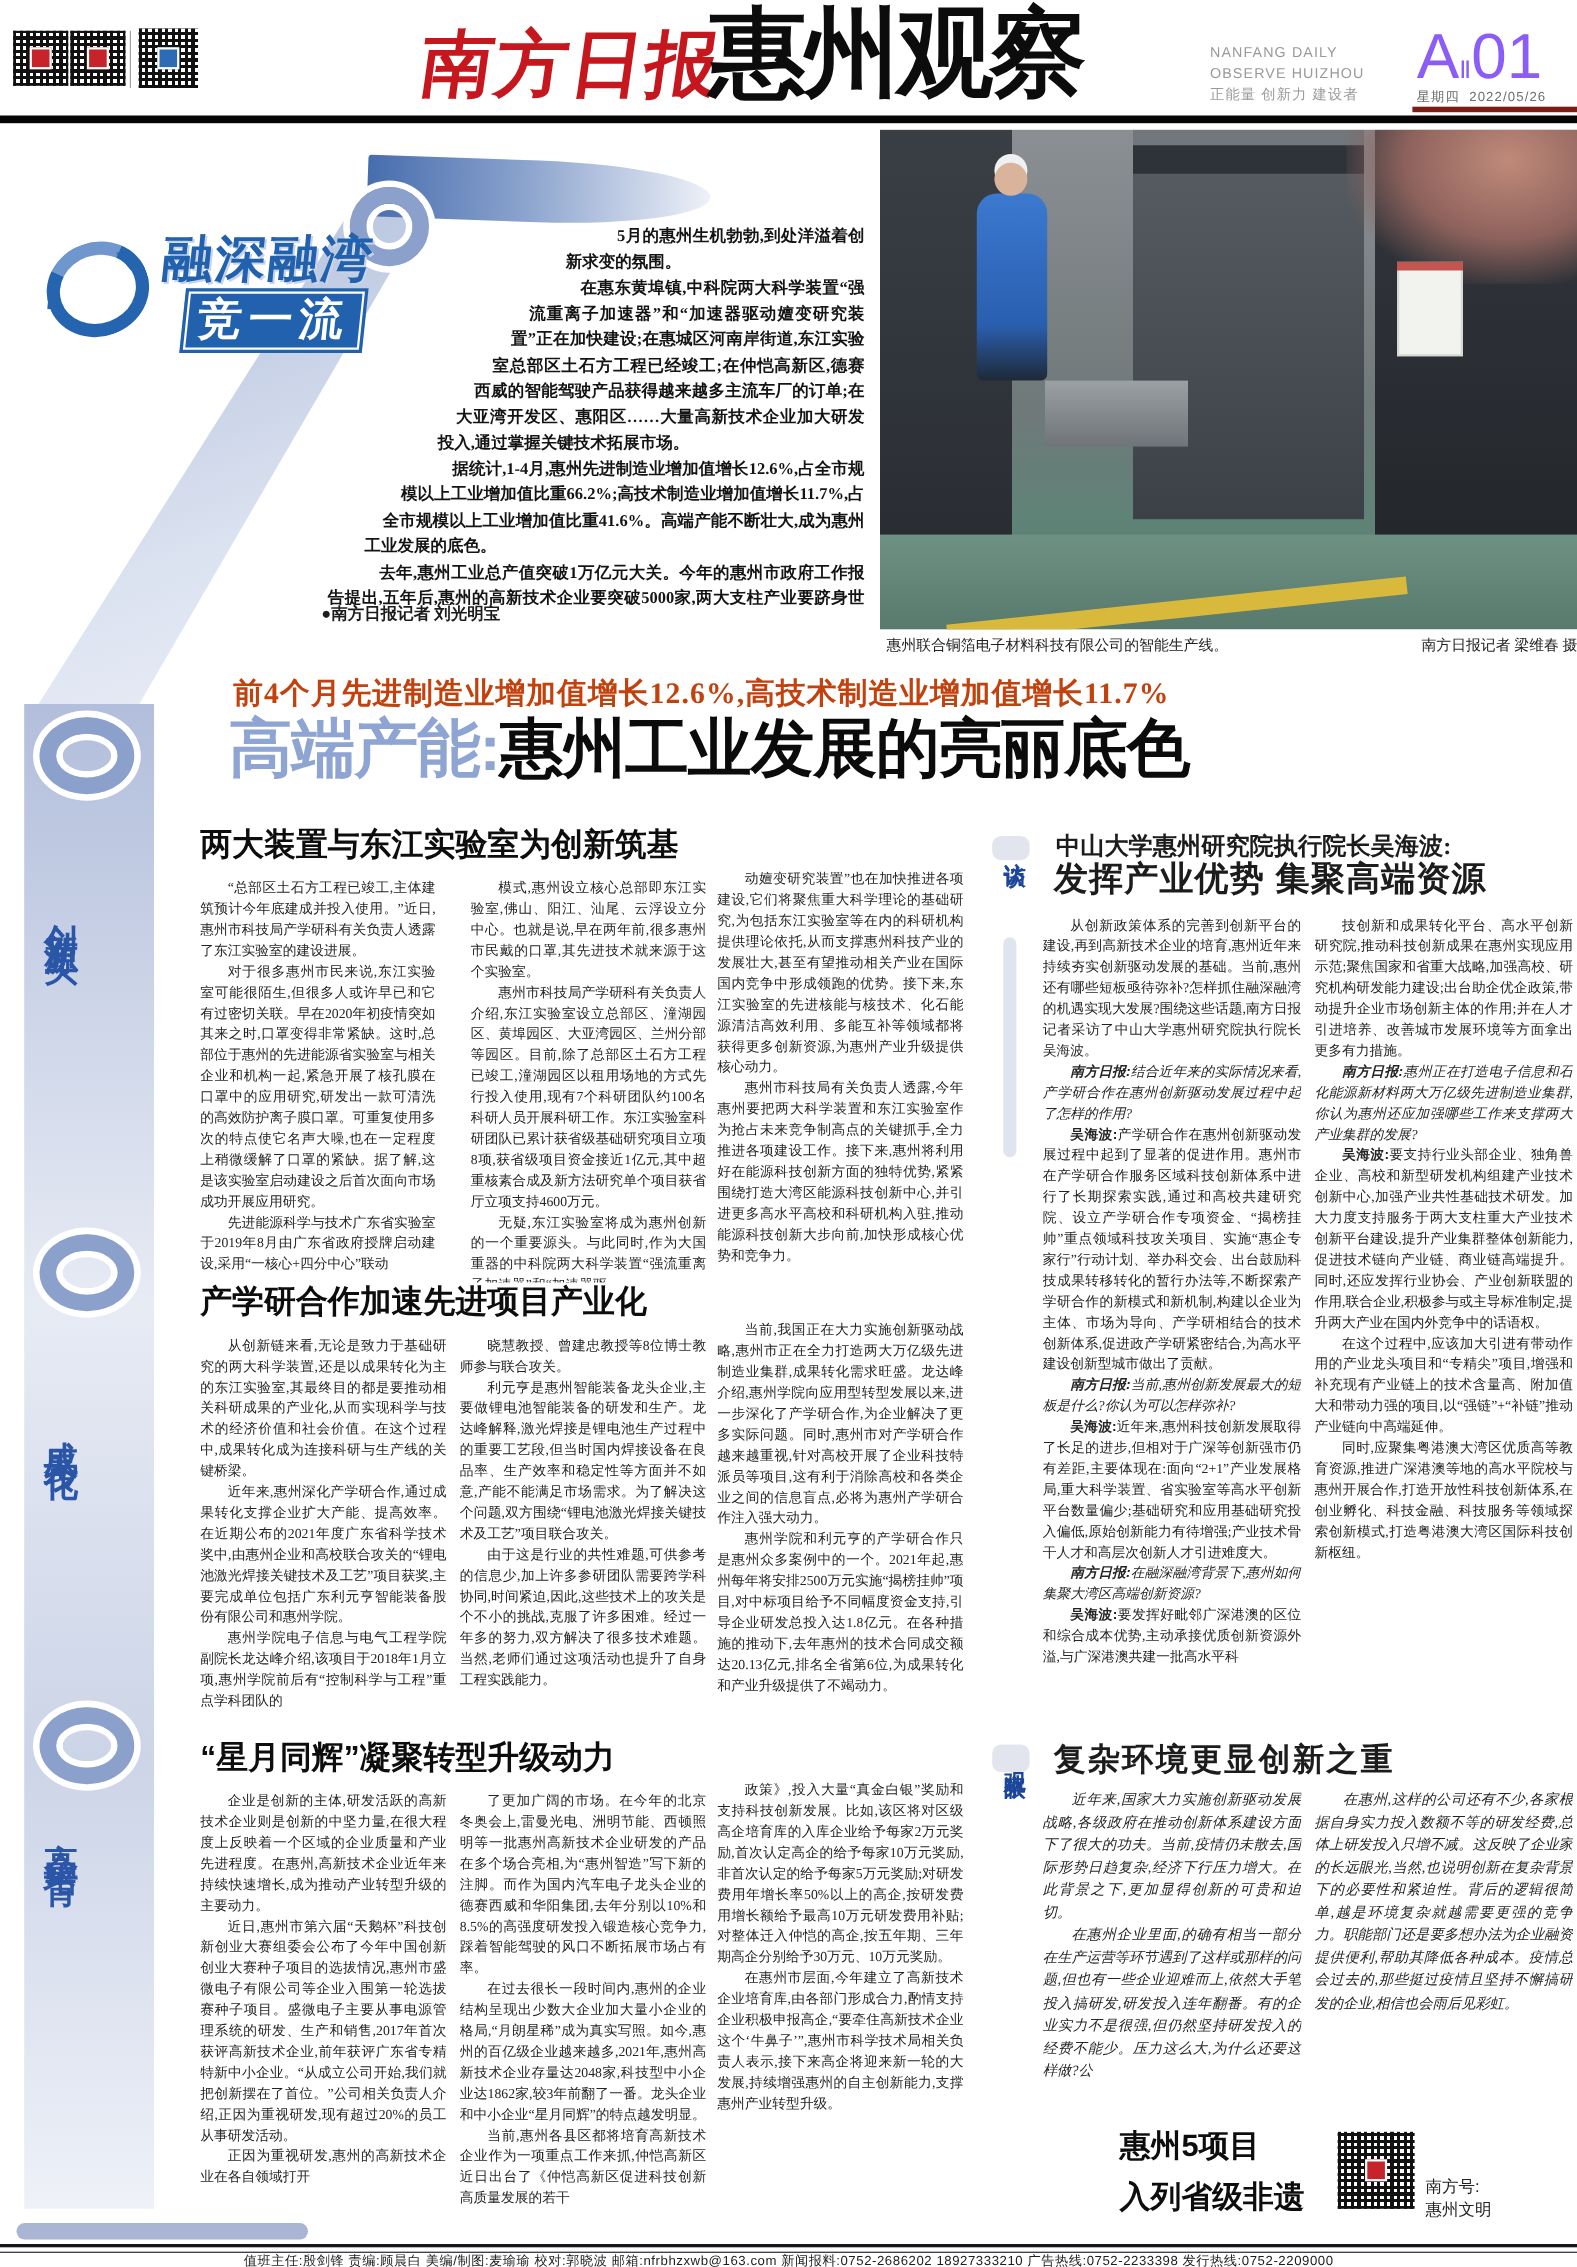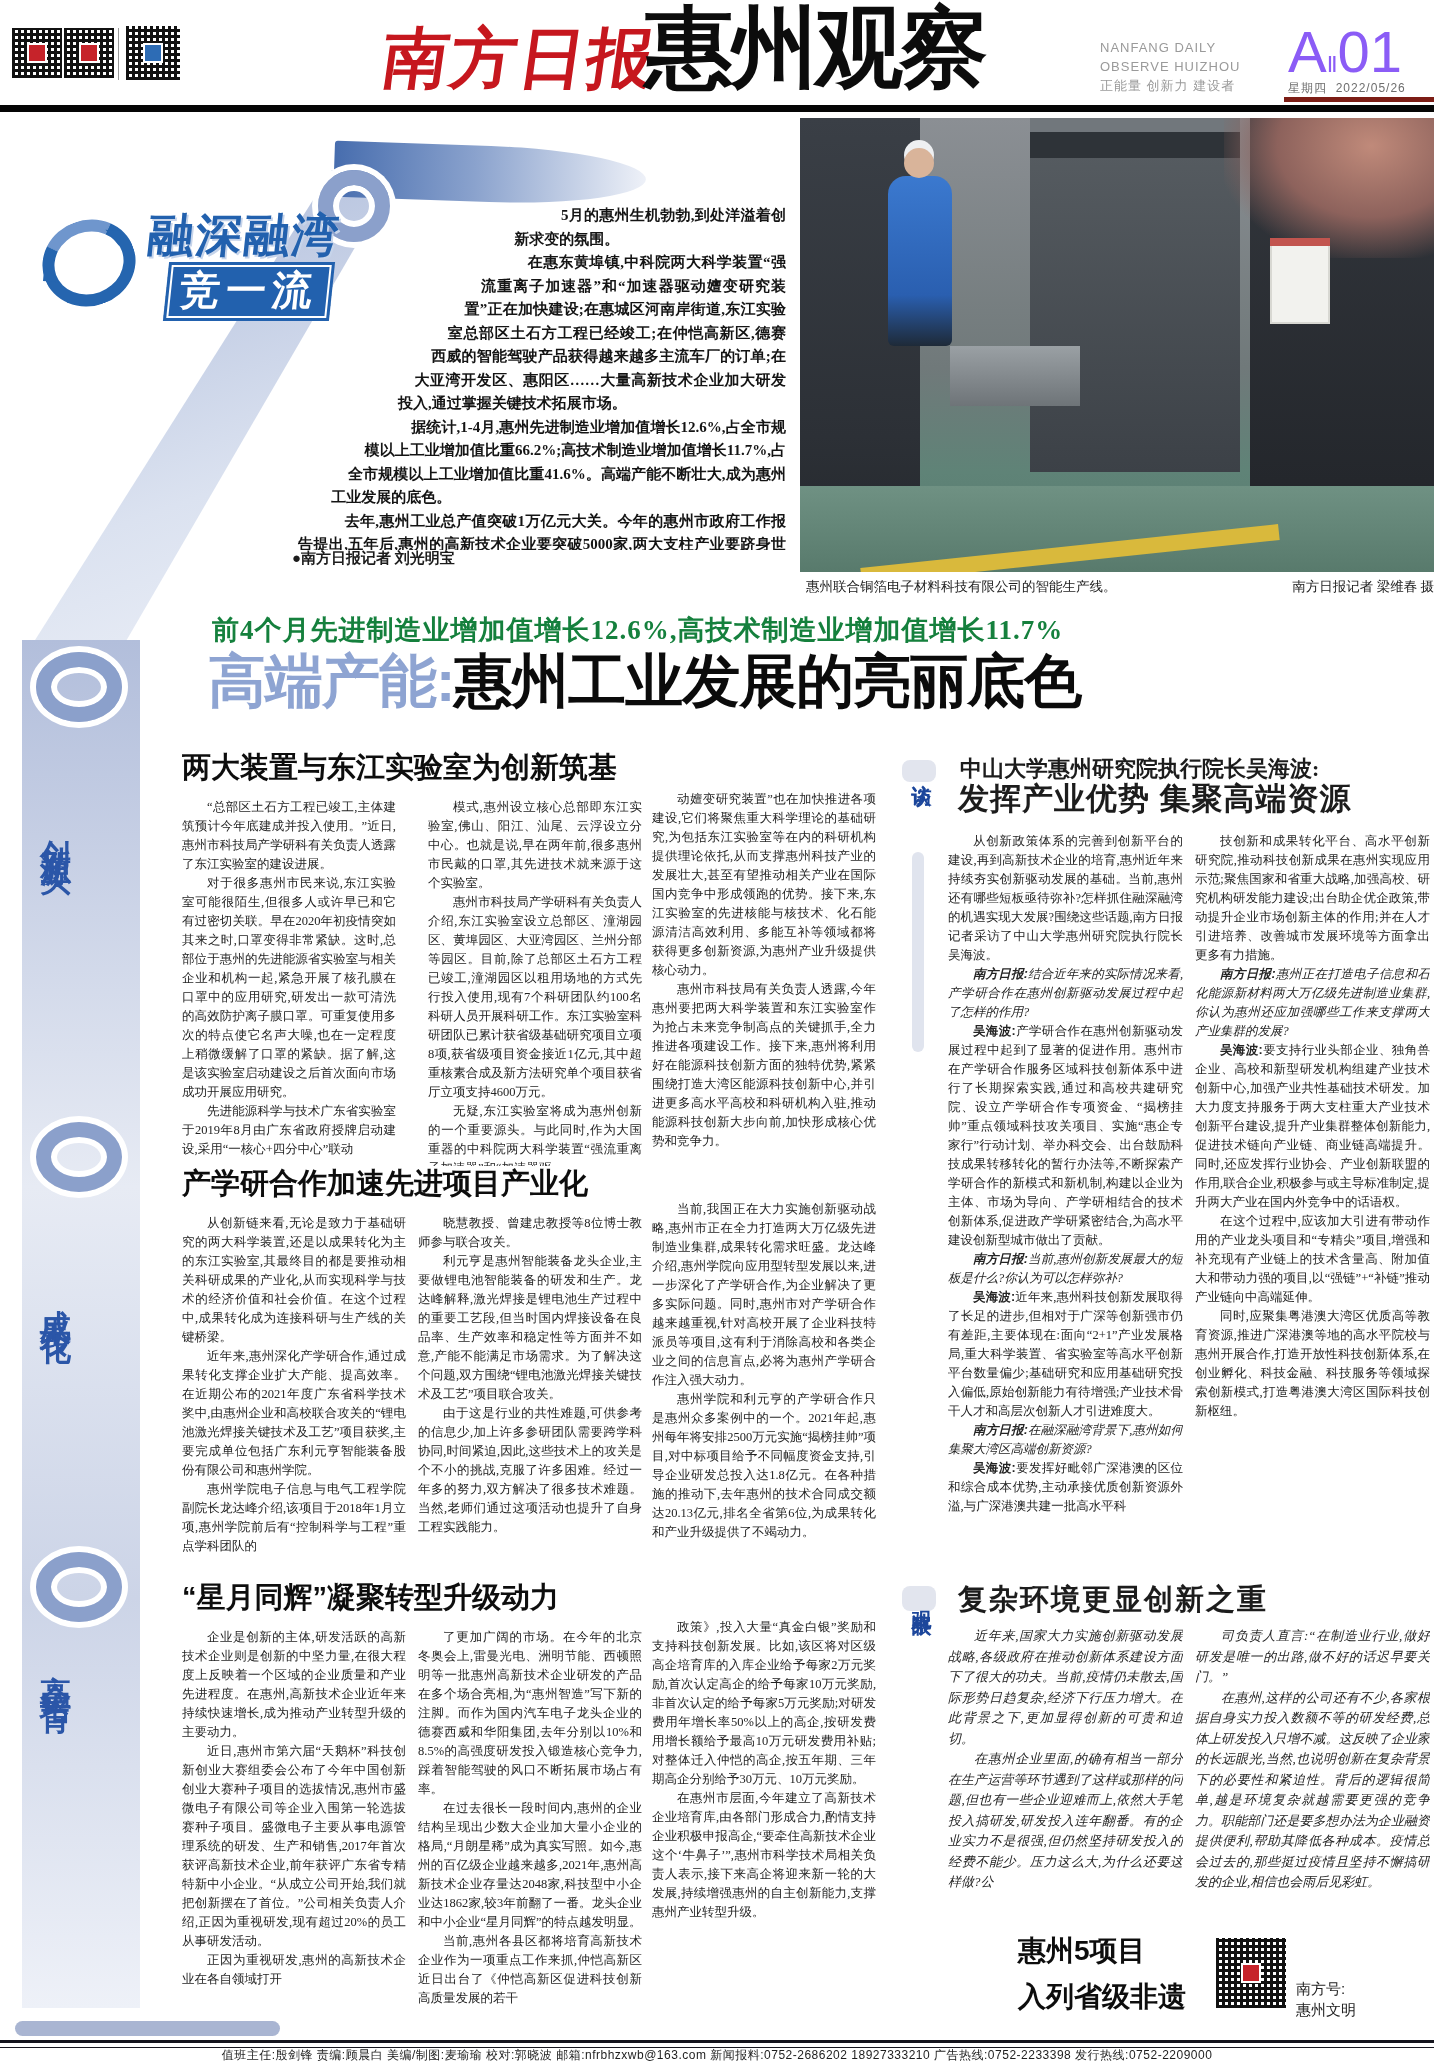--- a/index.html
+++ b/index.html
@@ -60,21 +60,21 @@
       shape-outside:polygon(0 0,100% 0,0 100%);}
   .byline{position:absolute;left:292px;top:549px;font-size:15px;font-weight:700;}
   
   .photo{position:absolute;left:800px;top:118px;width:634px;height:454px;overflow:hidden;
       background:linear-gradient(180deg,#8b8f94 0%,#70797a 55%,#5f8377 78%,#567a6e 100%);}
   .ph{position:absolute;}
   .caption{position:absolute;left:806px;top:578px;width:628px;font-size:13.5px;color:#222;}
   .caption .credit{float:right;}
   
   .kicker{position:absolute;left:212px;top:612px;font-size:27px;font-weight:700;
-      letter-spacing:1px;color:#15803d;}
+      letter-spacing:1px;color:#c2410c;}
   .bighead{position:absolute;left:208px;top:648px;width:1230px;font-size:58px;font-weight:900;
       font-family:"Liberation Sans","DejaVu Sans",sans-serif;letter-spacing:-1px;line-height:66px;
       color:#0b0b0b;white-space:nowrap;}
   .bighead .hl{color:#8ea4d2;}
   
   .rail{position:absolute;left:22px;top:640px;width:118px;height:1368px;
       background:linear-gradient(180deg,#b2bedb 0%,#e7ebf4 40%,#ccd4e7 70%,#eef1f8 100%);}
   .rail-label{position:absolute;left:34px;writing-mode:vertical-rl;letter-spacing:8px;
       font-size:31px;font-weight:900;color:#2b56a8;font-family:"Liberation Sans",sans-serif;}
   
@@ -276,21 +276,20 @@
   </div>
 
   <div class="tagbox" style="top:1586px;">观察眼</div>
   <div class="ob-head">复杂环境更显创新之重</div>
   <div class="ob-cols cols">
     <div class="col">
         <p class="para kai">近年来,国家大力实施创新驱动发展战略,各级政府在推动创新体系建设方面下了很大的功夫。当前,疫情仍未散去,国际形势日趋复杂,经济下行压力增大。在此背景之下,更加显得创新的可贵和迫切。</p>
         <p class="para kai">在惠州企业里面,的确有相当一部分在生产运营等环节遇到了这样或那样的问题,但也有一些企业迎难而上,依然大手笔投入搞研发,研发投入连年翻番。有的企业实力不是很强,但仍然坚持研发投入的经费不能少。压力这么大,为什么还要这样做?公</p>
       </div>
     <div class="col">
-        <p class="para kai">司负责人直言:“在制造业行业,做好研发是唯一的出路,做不好的话迟早要关门。”</p>
         <p class="para kai">在惠州,这样的公司还有不少,各家根据自身实力投入数额不等的研发经费,总体上研发投入只增不减。这反映了企业家的长远眼光,当然,也说明创新在复杂背景下的必要性和紧迫性。背后的逻辑很简单,越是环境复杂就越需要更强的竞争力。职能部门还是要多想办法为企业融资提供便利,帮助其降低各种成本。疫情总会过去的,那些挺过疫情且坚持不懈搞研发的企业,相信也会雨后见彩虹。</p>
       </div>
   </div>
 
   <div class="heritage-t">
     <div>惠州5项目</div>
     <div>入列省级非遗</div>
   </div>
   <div class="qr h-qr">
       <span class="core"></span>

